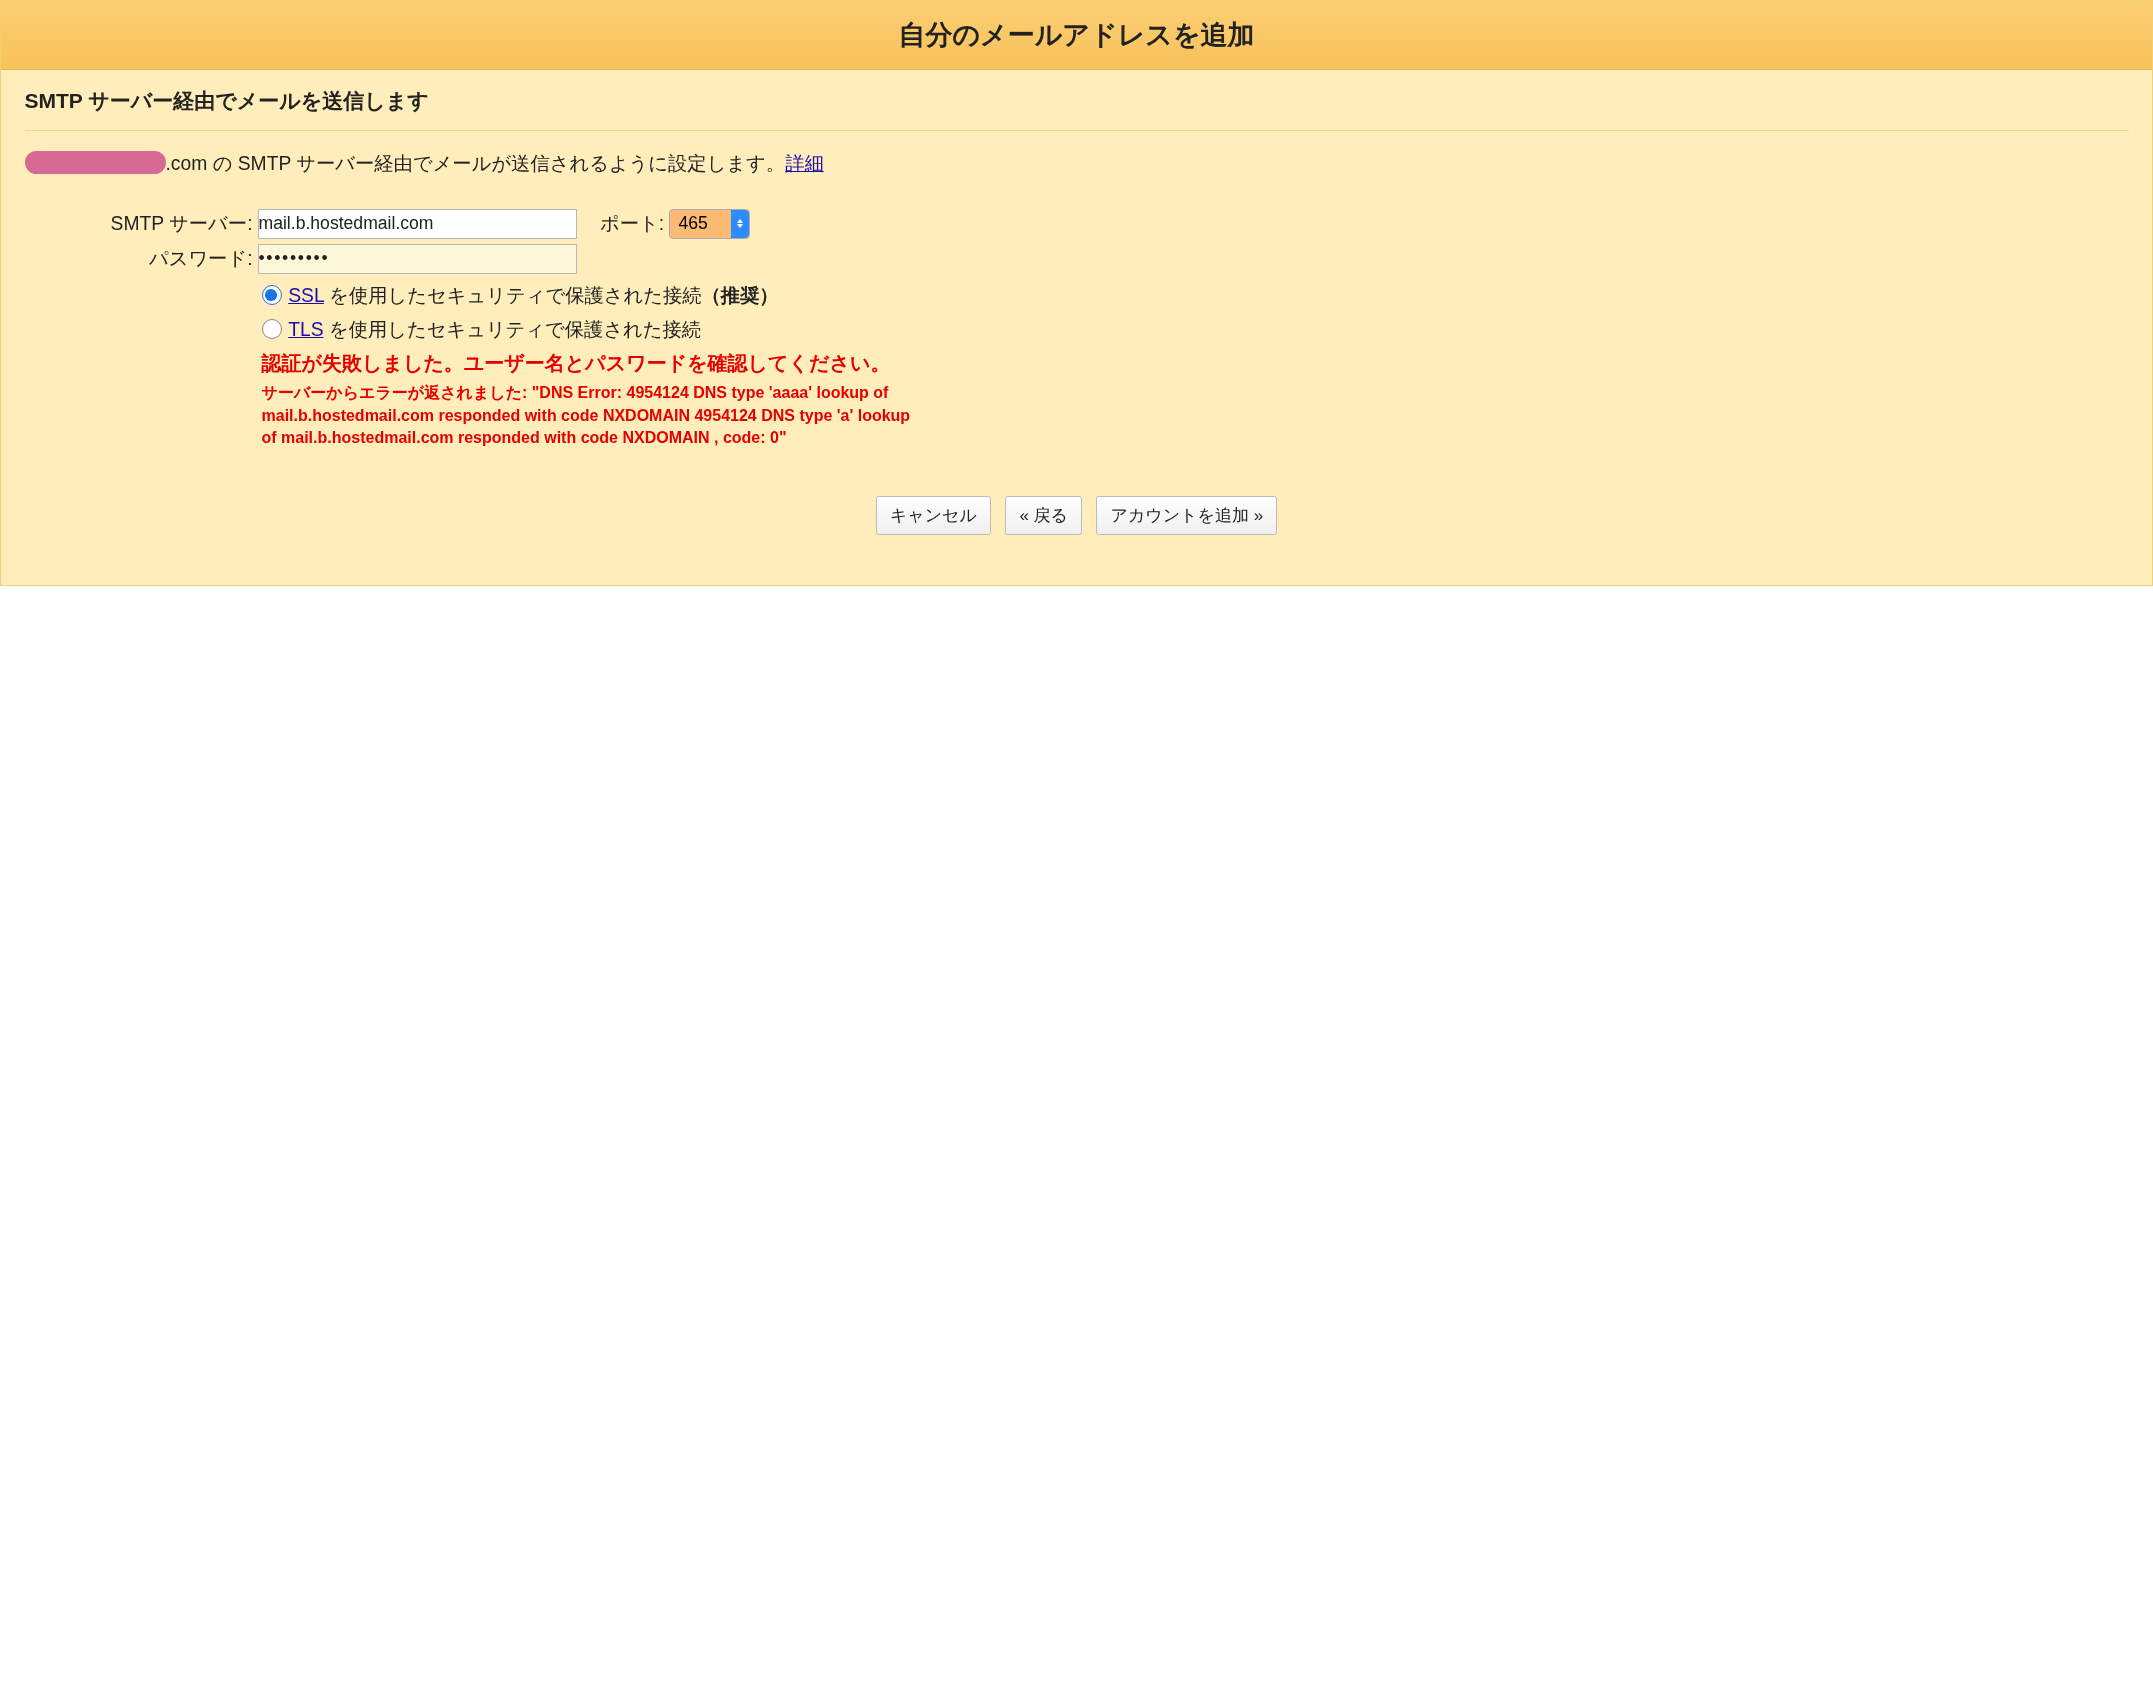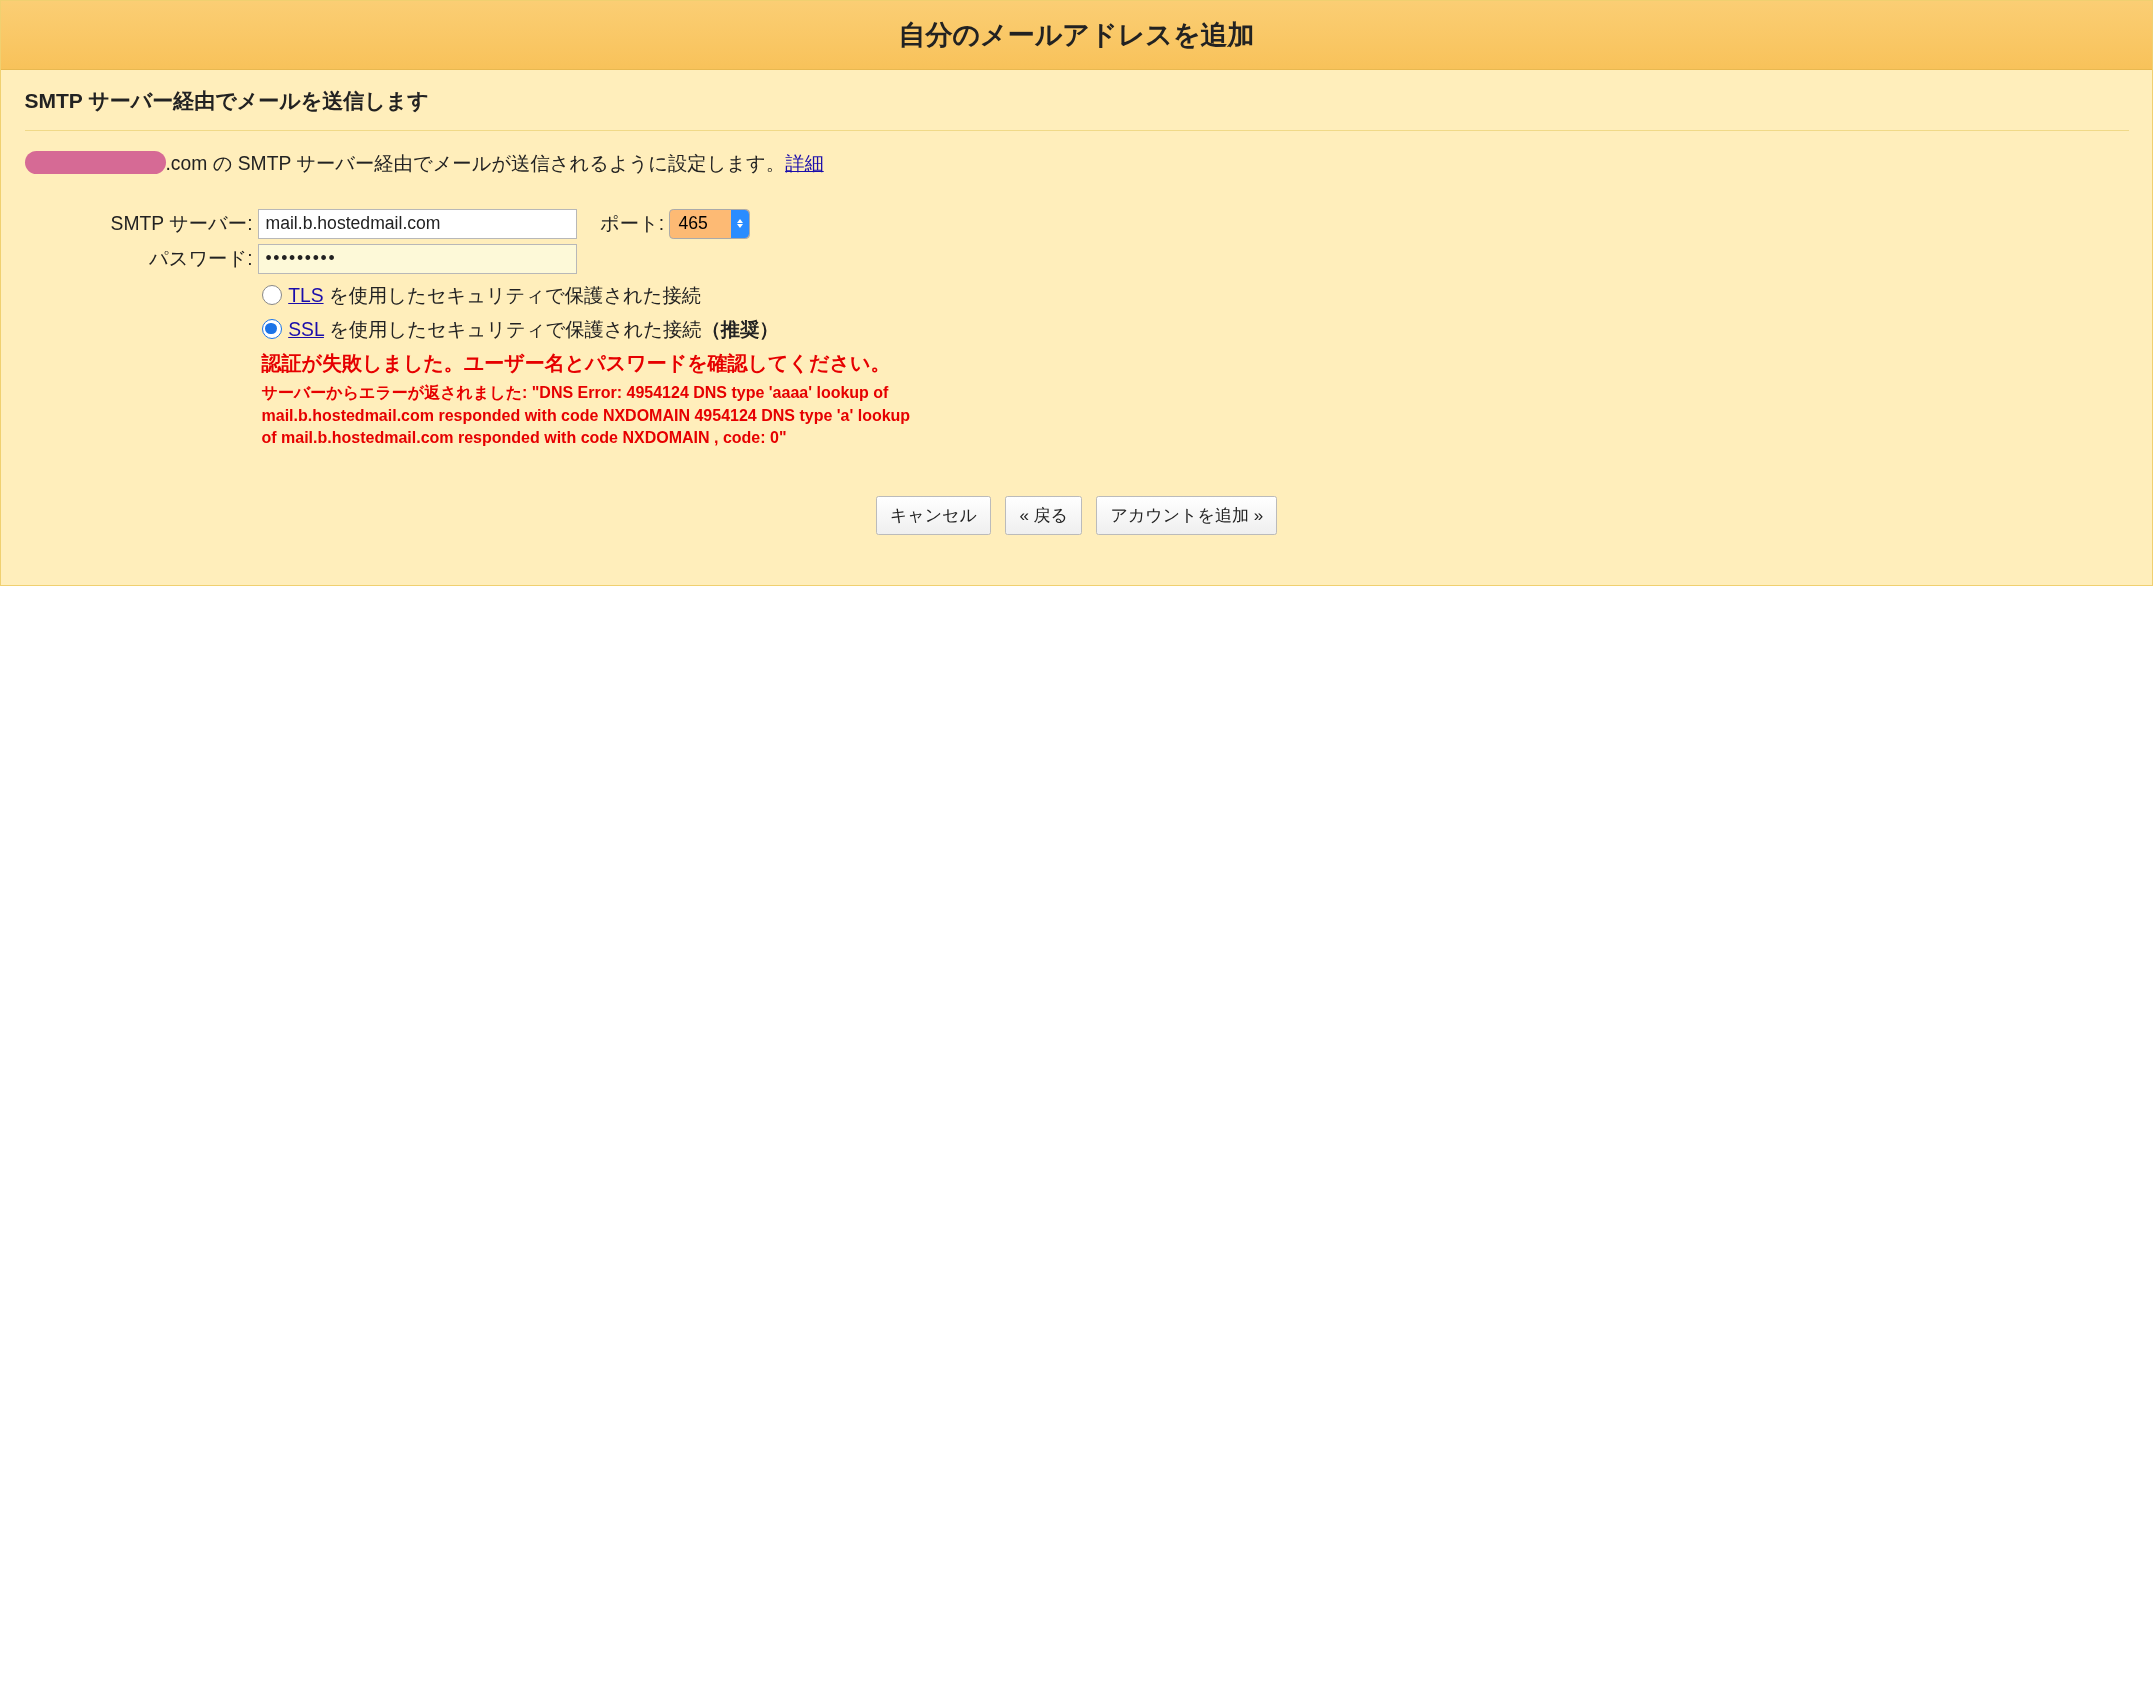--- a/index.html
+++ b/index.html
@@ -82,21 +82,21 @@
       font-size: 19.3px;
       color: #222;
       padding-right: 5px;
       flex-shrink: 0;
     }
     .text-input {
       height: 30px;
       border: 0.8px solid #b8b8b8;
       background: #fff;
       font-size: 17.6px;
-      padding: 0 7px;
+      padding: 0 0;
       color: #222;
     }
     .text-input.filled {
       background: #fdf9d8;
     }
     .smtp-input {
       width: 319px;
     }
     .port-label {
       font-size: 19.3px;
@@ -261,31 +261,31 @@
 
       <div class="form-row">
         <div class="form-label">パスワード:</div>
         <input type="text" class="text-input pw-input filled" value="•••••••••" style="">
       </div>
 
     </div>
 
     <div class="radio-group">
       <div class="radio-row">
+        <span class="radio-btn checked"></span>
+        <span>
+          <span class="link">SSL</span><span> を使用したセキュリティで保護された接続</span><span class="bold">（推奨）</span>
+        </span>
+      </div>
+      <div class="radio-row">
         <span class="radio-btn"></span>
         <span>
           <span class="link">TLS</span><span> を使用したセキュリティで保護された接続</span>
         </span>
       </div>
-      <div class="radio-row">
-        <span class="radio-btn checked"></span>
-        <span>
-          <span class="link">SSL</span><span> を使用したセキュリティで保護された接続</span><span class="bold">（推奨）</span>
-        </span>
-      </div>
     </div>
 
     <div class="error-block">
       <div class="error-heading">認証が失敗しました。ユーザー名とパスワードを確認してください。</div>
       <div class="error-detail">サーバーからエラーが返されました: "DNS Error: 4954124 DNS type 'aaaa' lookup of mail.b.hostedmail.com responded with code NXDOMAIN 4954124 DNS type 'a' lookup of mail.b.hostedmail.com responded with code NXDOMAIN , code: 0"</div>
     </div>
 
     <div class="button-row">
       <button class="btn">キャンセル</button>
       <button class="btn">« 戻る</button>

